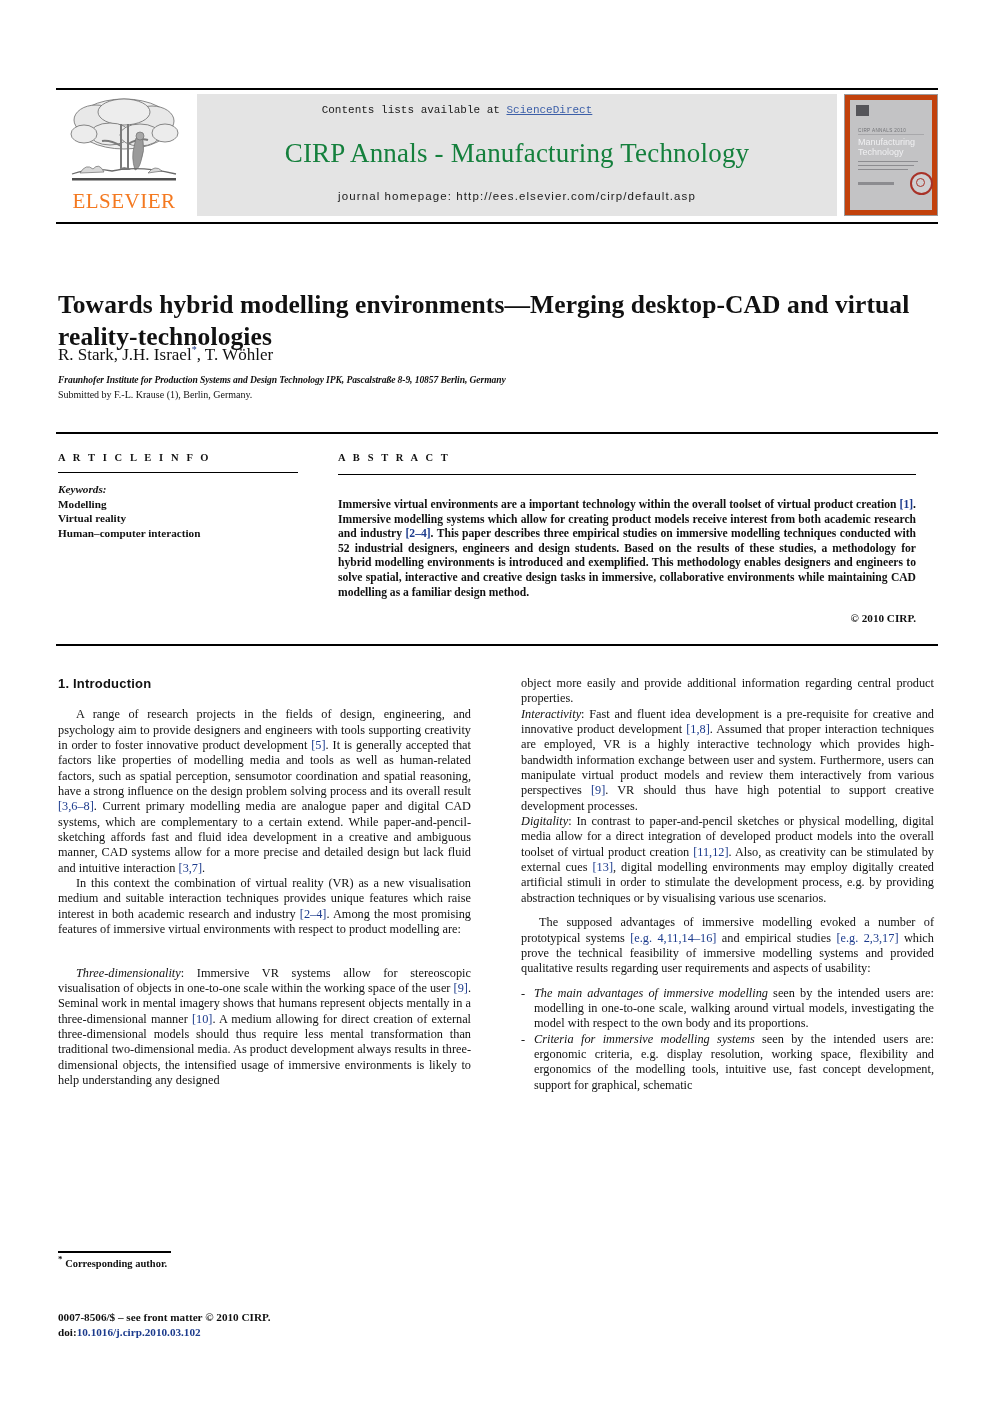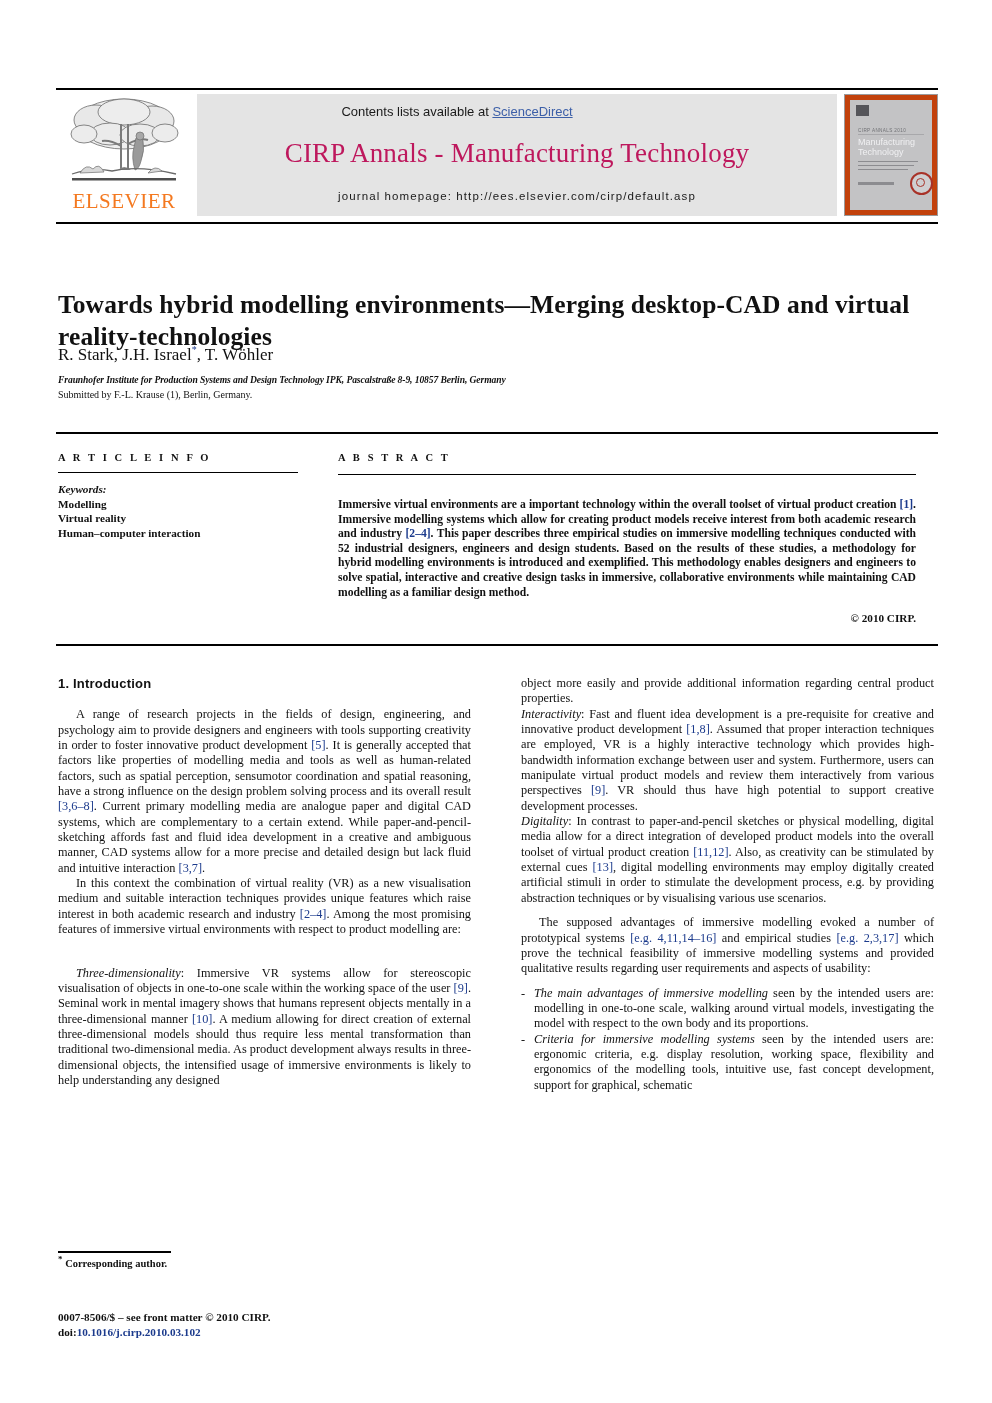--- a/index.html
+++ b/index.html
@@ -85,36 +85,36 @@
     height: 122px;
     background: #e4e4e4;
     border-left: 1px solid #fff;
   }
   .contents-line {
     position: absolute;
     top: 10px;
     left: 0;
     width: 520px;
     text-align: center;
-    font-family: Liberation Sans, sans-serif;
-    font-size: 13px;
+    font-family: Liberation Mono, monospace;
+    font-size: 11px;
     color: #1a1a1a;
   }
   .contents-line .sd-link {
     color: #3c5fa8;
   }
   .journal-title {
     position: absolute;
     top: 44px;
     left: 0;
     width: 640px;
     text-align: center;
     font-family: "Liberation Serif", serif;
     font-size: 27px;
-    color: #be185d;
+    color: #15803d;
     letter-spacing: 0.2px;
   }
   .homepage-line {
     position: absolute;
     top: 96px;
     left: 0;
     width: 640px;
     text-align: center;
     font-family: "Liberation Sans", sans-serif;
     font-size: 11.5px;

